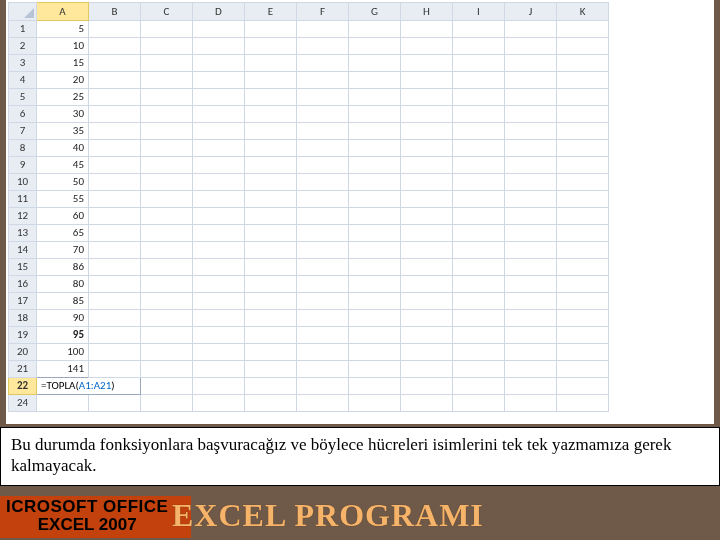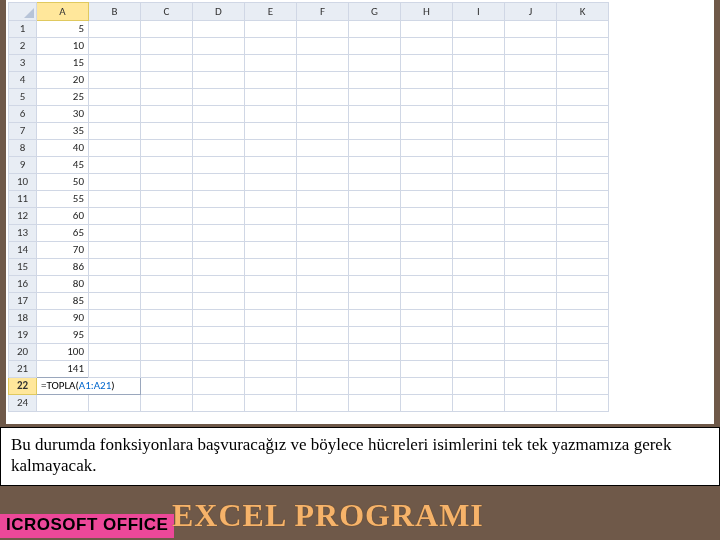--- a/index.html
+++ b/index.html
@@ -21,21 +21,21 @@
 
   .colA-head { background: #ffe79b !important; border-color: #e0c95f !important; }
   .formula-row td.rowhead, .formula-row th.rowhead { background: #ffe79b; border-color: #e0c95f; }
   .formula-cell { text-align: left !important; font-family: Calibri, Arial, sans-serif; white-space: nowrap; }
   .formula-cell .fn { color: #000; }
   .formula-cell .ref { color: #0066cc; }
 
   .caption-box { position: absolute; left: 0; top: 427px; width: 720px; background: #fff; border: 1px solid #000; padding: 6px 2px 8px 10px; font-family: "Times New Roman", serif; font-size: 17px; line-height: 1.25; color: #000; }
 
   .footer { position: absolute; left: 0; bottom: 0; width: 720px; height: 44px; }
-  .footer .badge { position: absolute; left: 0; bottom: 2px; background: #ec4899; color: #000; font-family: Arial, sans-serif; font-weight: bold; padding: 2px 6px 4px 6px; line-height: 1.05; }
+  .footer .badge { position: absolute; left: 0; bottom: 2px; background: #c2410c; color: #000; font-family: Arial, sans-serif; font-weight: bold; padding: 2px 23px 4px 6px; line-height: 1.05; }
   .footer .badge .l1 { font-size: 17px; letter-spacing: 0.5px; }
   .footer .badge .l2 { font-size: 17px; text-align: center; }
   .footer .title { position: absolute; left: 172px; bottom: 6px; font-family: "Times New Roman", serif; font-weight: 800; font-size: 32px; letter-spacing: 1px; color: #f6b36a; text-shadow: 0 0 1px #5a3a14; }
 </style>
 </head>
 <body>
 
 <div class="slide">
 
   <div class="excel-panel">
@@ -309,21 +309,21 @@
               <td class="cell"></td>
               <td class="cell"></td>
               <td class="cell"></td>
               <td class="cell"></td>
               <td class="cell"></td>
               <td class="cell"></td>
               <td class="cell"></td>
             </tr>
             <tr>
               <th class="rowhead">19</th>
-              <td class="cell wide marquee-part" style="border-left: 1.5px dashed rgb(26, 74, 168); border-right: 1.5px dashed rgb(26, 74, 168);">95</td>
+              <td class="cell wide marquee-part" style="border-left: 1.5px dashed rgb(26, 74, 168); border-right: 1.5px dashed rgb(26, 74, 168); font-weight: bold;">95</td>
               <td class="cell"></td>
               <td class="cell"></td>
               <td class="cell"></td>
               <td class="cell"></td>
               <td class="cell"></td>
               <td class="cell"></td>
               <td class="cell"></td>
               <td class="cell"></td>
               <td class="cell"></td>
               <td class="cell"></td>
@@ -388,17 +388,18 @@
     </div>
   </div>
 
   <div class="caption-box">
     <span>Bu durumda fonksiyonlara başvuracağız ve böylece hücreleri isimlerini tek tek yazmamıza gerek kalmayacak.</span>
   </div>
 
   <div class="footer">
     <div class="badge">
       <div class="l1">ICROSOFT OFFICE</div>
+      <div class="l2">EXCEL 2007</div>
     </div>
     <div class="title">EXCEL PROGRAMI</div>
   </div>
 
 </div>
 
 </body></html>

